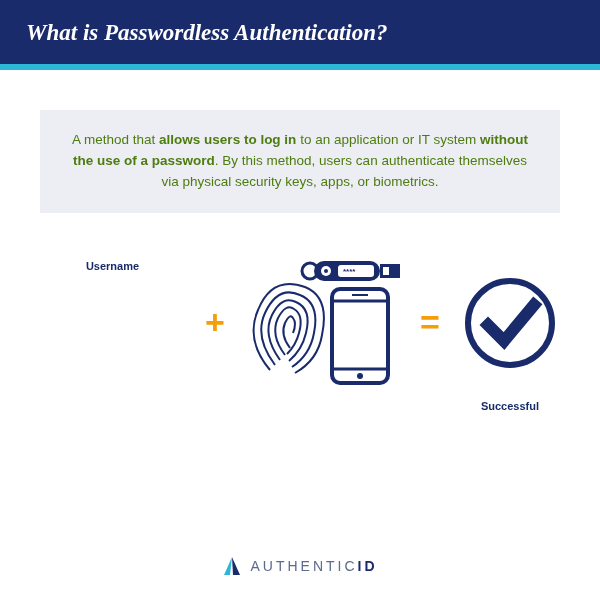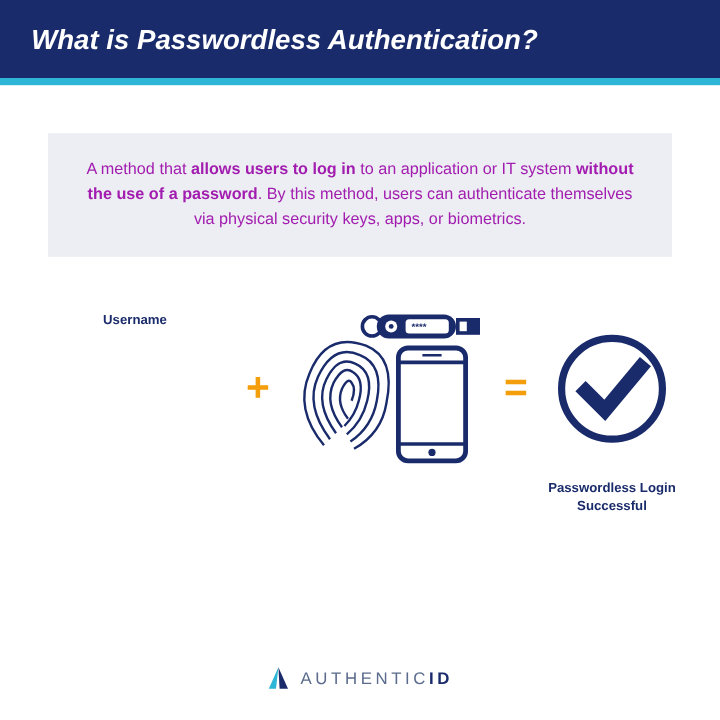--- a/index.html
+++ b/index.html
@@ -13,33 +13,34 @@
   }
   .header {
     background: #1a2b6b;
     padding: 20px 26px 18px;
   }
   .header h1 {
     color: #ffffff;
     font-size: 23px;
     font-weight: 700;
     font-style: italic;
+    font-family: Liberation Serif, serif;
   }
   .accent-bar {
     height: 6px;
     background: #2eb6d6;
   }
   .defbox {
     margin: 40px 40px 25px;
     background: #eceef3;
     padding: 20px 30px;
     text-align: center;
     font-size: 13.5px;
     line-height: 1.55;
-    color: #a21caf;
+    color: #4d7c0f;
   }
   .defbox b { font-weight: 700; }
   .row {
     display: flex;
     align-items: flex-start;
     justify-content: space-between;
     padding: 15px 30px 0;
     gap: 4px;
   }
   .cell {
@@ -145,21 +146,20 @@
   <div class="op">=</div>
 
   <div class="cell" style="width:120px">
     <div class="icon-area">
       <svg width="100" height="100" viewBox="0 0 100 100">
         <circle cx="50" cy="50" r="42" fill="none" stroke="#1a2b6b" stroke-width="6"></circle>
         <path d="M28 52 L44 68 L74 32" fill="none" stroke="#1a2b6b" stroke-width="12" stroke-linecap="square" stroke-linejoin="miter"></path>
       </svg>
     </div>
     <div class="caption">
-      <div>Passwordless Login</div>
       <div>Successful</div>
     </div>
   </div>
 
 </div>
 
 <div class="footer">
   <span class="brand">
     <svg width="20" height="20" viewBox="0 0 20 20">
       <path d="M10 1 L2 19 L8 19 Z" fill="#2eb6d6"></path>

